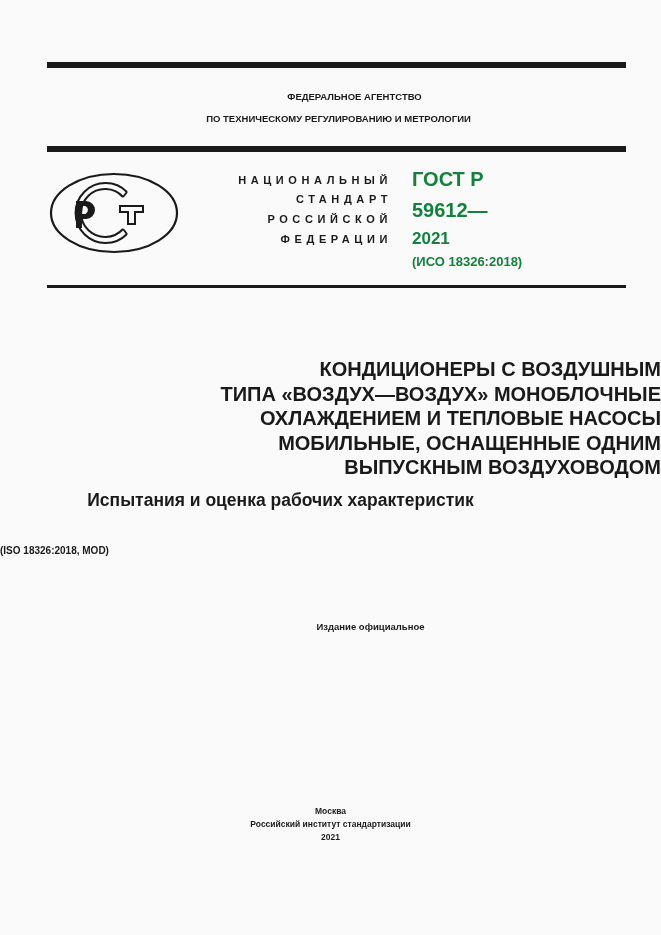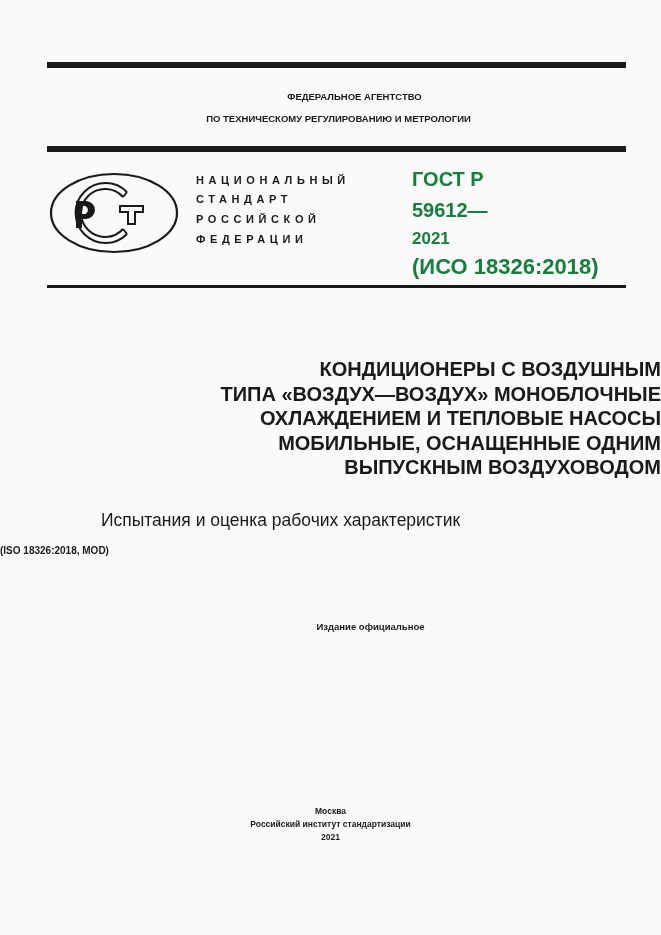--- a/index.html
+++ b/index.html
@@ -11,36 +11,36 @@
     .rule-top { top: 62px; height: 6px; }
     .rule-mid { top: 146px; height: 6px; }
     .rule-bot { top: 285px; height: 3px; }
 
     .agency { position: absolute; left: 0; width: 661px; text-align: center; font-weight: bold; font-size: 9.5px; }
     .agency-1 { top: 91px; padding-left: 24px; }
     .agency-2 { top: 113px; padding-left: 8px; }
 
     .logo { position: absolute; left: 47px; top: 170px; width: 134px; height: 86px; }
 
-    .nat { position: absolute; left: 196px; width: 196px; text-align: left; font-weight: bold; font-size: 11px; letter-spacing: 4.6px; }
+    .nat { position: absolute; left: 196px; width: 196px; text-align: right; font-weight: bold; font-size: 11px; letter-spacing: 4.6px; }
     .nat-1 { top: 174px; }
     .nat-2 { top: 193px; }
     .nat-3 { top: 213px; }
     .nat-4 { top: 233px; }
 
     .gost { position: absolute; left: 412px; font-weight: bold; color: #15803d; white-space: nowrap; }
     .gost-1 { top: 168px; font-size: 20px; }
     .gost-2 { top: 199px; font-size: 20px; }
     .gost-3 { top: 229px; font-size: 17px; }
-    .gost-4 { top: 254px; font-size: 22px; }
+    .gost-4 { top: 254px; font-size: 13px; }
 
     .title { position: absolute; left: 0; width: 661px; top: 357px; text-align: right; font-weight: bold; font-size: 20px; line-height: 24.5px; }
     .title div { white-space: nowrap; }
 
-    .subtitle { position: absolute; left: 0; width: 561px; top: 510px; text-align: center; font-weight: normal; font-size: 17.5px; }
+    .subtitle { position: absolute; left: 0; width: 561px; top: 490px; text-align: center; font-weight: bold; font-size: 17.5px; }
     .iso-ref { position: absolute; left: 0; width: 661px; top: 545px; font-weight: bold; font-size: 10px; }
     .edition { position: absolute; left: 0; width: 661px; top: 621px; text-align: center; font-weight: bold; font-size: 9.5px; padding-left: 40px; }
 
     .publisher { position: absolute; left: 0; width: 661px; top: 805px; text-align: center; font-weight: bold; font-size: 8.5px; line-height: 13px; }
   </style>
 </head>
 <body>
 
 <div class="rule rule-top"></div>
 

